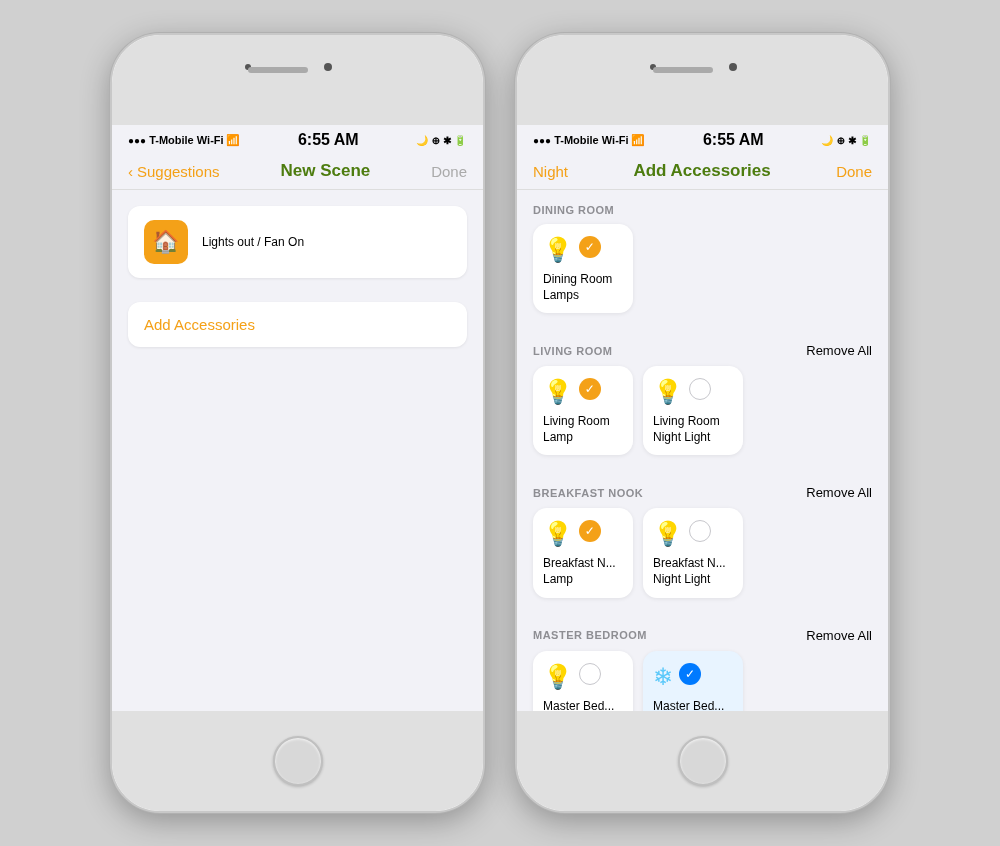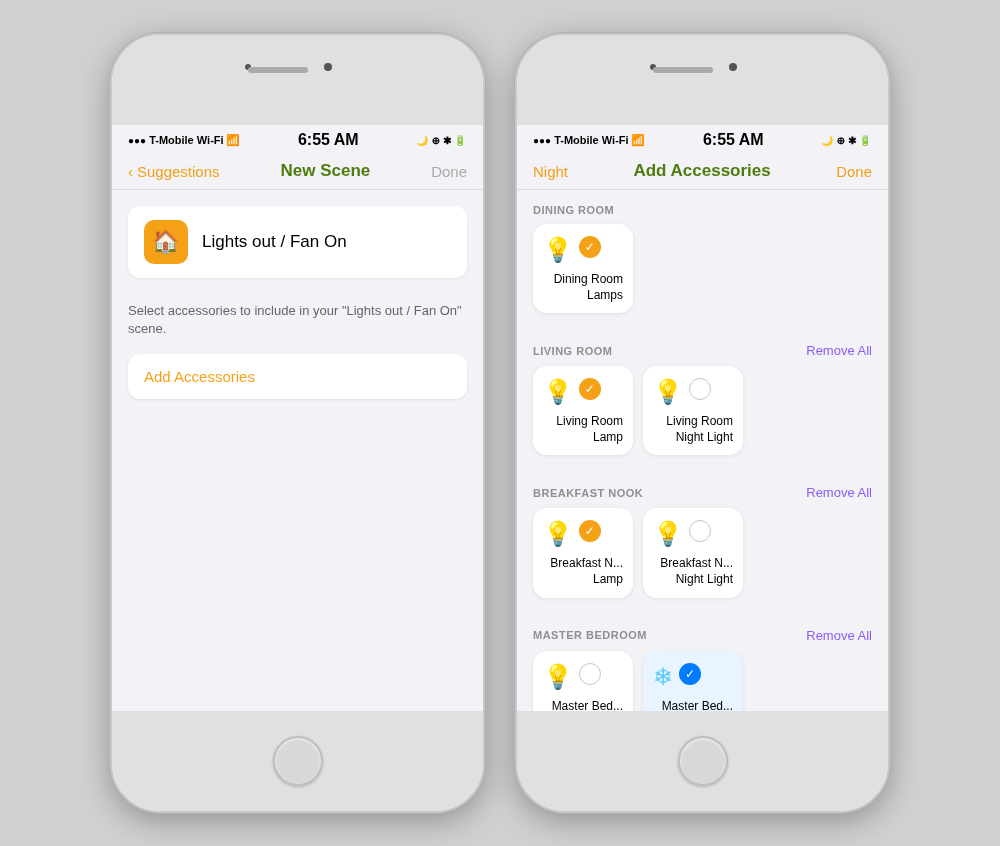--- a/index.html
+++ b/index.html
@@ -161,21 +161,21 @@
       background: #f4a118;
       border-radius: 10px;
       display: flex;
       align-items: center;
       justify-content: center;
       font-size: 22px;
       color: white;
       flex-shrink: 0;
     }
     .scene-name-text {
-      font-size: 17px;
+      font-size: 12px;
       font-weight: 400;
       color: #000;
     }
     
     .section-title {
       font-size: 17px;
       font-weight: 600;
       color: #000;
       margin-bottom: 6px;
     }
@@ -195,41 +195,40 @@
       width: 100%;
       text-align: left;
       cursor: pointer;
       box-shadow: 0 1px 3px rgba(0,0,0,0.08);
     }
     
     .accessories-content {
       flex: 1;
       overflow-y: auto;
       background: #f2f2f7;
-      text-align: right;
     }
     .room-section {
       margin-bottom: 0;
     }
     .room-header {
       display: flex;
       justify-content: space-between;
       align-items: center;
       padding: 14px 16px 8px;
     }
     .room-label {
       font-size: 11px;
       font-weight: 600;
       color: #8e8e93;
       letter-spacing: 0.5px;
       text-transform: uppercase;
     }
     .remove-all {
       font-size: 13px;
-      color: #8b5cf6;
+      color: #000000;
     }
     .accessories-grid {
       display: flex;
       flex-wrap: wrap;
       gap: 10px;
       padding: 0 16px 16px;
     }
     .accessory-card {
       background: #fff;
       border-radius: 14px;
@@ -363,21 +362,20 @@
       <div class="screen-content">
 
         <div class="scene-name-box">
           <div class="scene-icon">
             <span>🏠</span>
           </div>
           <span class="scene-name-text">Lights out / Fan On</span>
         </div>
 
         <div>
-          <div class="section-desc">Select accessories to include in your "Lights out / Fan On" scene.</div>
           <button class="add-accessories-btn">Add Accessories</button>
         </div>
       </div>
     </div>
 
     <div class="phone-bottom">
       <div class="home-button"></div>
     </div>
   </div>
 

